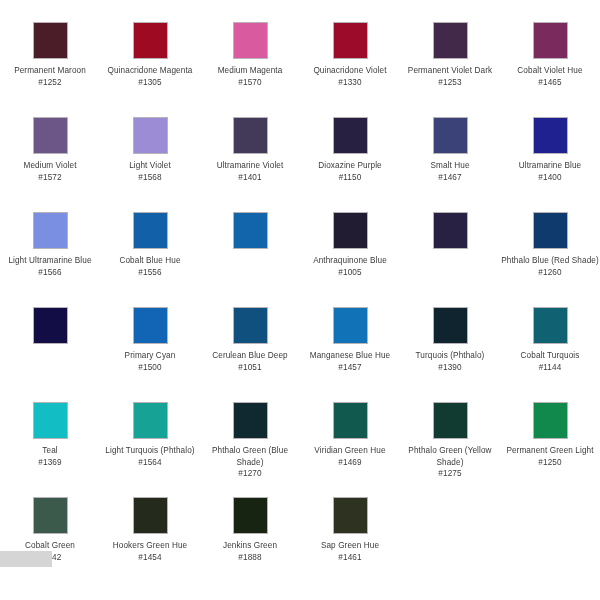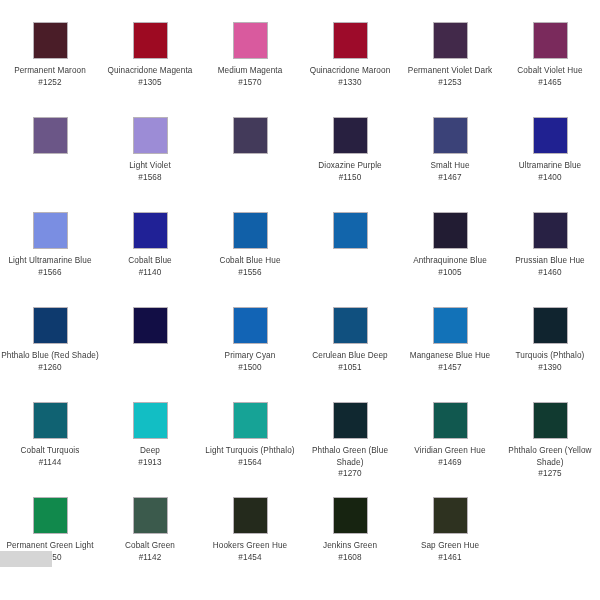--- a/index.html
+++ b/index.html
@@ -92,50 +92,58 @@
       <div class="swatch-cell">
         <div class="swatch-chip" style="background: rgb(217, 90, 158); border-color: rgb(185, 179, 184);"></div>
         <div class="swatch-caption">
           <span class="swatch-name">Medium Magenta</span>
           <span class="swatch-code">#1570</span>
         </div>
       </div>
       <div class="swatch-cell">
         <div class="swatch-chip" style="background: rgb(157, 11, 42); border-color: rgb(185, 179, 184);"></div>
         <div class="swatch-caption">
-          <span class="swatch-name">Quinacridone Maroon</span>
+          <span class="swatch-name">Quinacridone Violet</span>
           <span class="swatch-code">#1330</span>
         </div>
       </div>
       <div class="swatch-cell">
         <div class="swatch-chip" style="background: rgb(66, 41, 74); border-color: rgb(185, 179, 184);"></div>
         <div class="swatch-caption">
           <span class="swatch-name">Permanent Violet Dark</span>
           <span class="swatch-code">#1253</span>
         </div>
       </div>
       <div class="swatch-cell">
         <div class="swatch-chip" style="background: rgb(122, 42, 92); border-color: rgb(185, 179, 184);"></div>
         <div class="swatch-caption">
           <span class="swatch-name">Cobalt Violet Hue</span>
           <span class="swatch-code">#1465</span>
         </div>
       </div>
       <div class="swatch-cell">
         <div class="swatch-chip" style="background: rgb(107, 86, 135); border-color: rgb(185, 179, 184);"></div>
+        <div class="swatch-caption">
+          <span class="swatch-name">Medium Violet</span>
+          <span class="swatch-code">#1572</span>
+        </div>
       </div>
       <div class="swatch-cell">
         <div class="swatch-chip" style="background: rgb(156, 140, 214); border-color: rgb(185, 179, 184);"></div>
         <div class="swatch-caption">
           <span class="swatch-name">Light Violet</span>
           <span class="swatch-code">#1568</span>
         </div>
       </div>
       <div class="swatch-cell">
         <div class="swatch-chip" style="background: rgb(67, 58, 90); border-color: rgb(185, 179, 184);"></div>
+        <div class="swatch-caption">
+          <span class="swatch-name">Ultramarine Violet</span>
+          <span class="swatch-code">#1401</span>
+        </div>
       </div>
       <div class="swatch-cell">
         <div class="swatch-chip" style="background: rgb(40, 32, 64); border-color: rgb(185, 179, 184);"></div>
         <div class="swatch-caption">
           <span class="swatch-name">Dioxazine Purple</span>
           <span class="swatch-code">#1150</span>
         </div>
       </div>
       <div class="swatch-cell">
         <div class="swatch-chip" style="background: rgb(59, 66, 120); border-color: rgb(185, 179, 184);"></div>
@@ -152,49 +160,38 @@
         </div>
       </div>
       <div class="swatch-cell">
         <div class="swatch-chip" style="background: rgb(122, 142, 226); border-color: rgb(185, 179, 184);"></div>
         <div class="swatch-caption">
           <span class="swatch-name">Light Ultramarine Blue</span>
           <span class="swatch-code">#1566</span>
         </div>
       </div>
       <div class="swatch-cell">
-        <div class="swatch-chip" style="background: rgb(32, 33, 150); border-color: rgb(185, 179, 184);"></div>
-        <div class="swatch-caption">
-          <span class="swatch-name">Cobalt Blue</span>
-          <span class="swatch-code">#1140</span>
-        </div>
-      </div>
-      <div class="swatch-cell">
         <div class="swatch-chip" style="background: rgb(17, 96, 168); border-color: rgb(185, 179, 184);"></div>
         <div class="swatch-caption">
           <span class="swatch-name">Cobalt Blue Hue</span>
           <span class="swatch-code">#1556</span>
         </div>
       </div>
       <div class="swatch-cell">
         <div class="swatch-chip" style="background: rgb(18, 101, 171); border-color: rgb(185, 179, 184);"></div>
       </div>
       <div class="swatch-cell">
         <div class="swatch-chip" style="background: rgb(34, 28, 51); border-color: rgb(185, 179, 184);"></div>
         <div class="swatch-caption">
           <span class="swatch-name">Anthraquinone Blue</span>
           <span class="swatch-code">#1005</span>
         </div>
       </div>
       <div class="swatch-cell">
         <div class="swatch-chip" style="background: rgb(40, 33, 68); border-color: rgb(185, 179, 184);"></div>
-        <div class="swatch-caption">
-          <span class="swatch-name">Prussian Blue Hue</span>
-          <span class="swatch-code">#1460</span>
-        </div>
       </div>
       <div class="swatch-cell">
         <div class="swatch-chip" style="background: rgb(14, 58, 110); border-color: rgb(185, 179, 184);"></div>
         <div class="swatch-caption">
           <span class="swatch-name">Phthalo Blue (Red Shade)</span>
           <span class="swatch-code">#1260</span>
         </div>
       </div>
       <div class="swatch-cell">
         <div class="swatch-chip" style="background: rgb(18, 14, 69); border-color: rgb(185, 179, 184);"></div>
@@ -230,22 +227,22 @@
       <div class="swatch-cell">
         <div class="swatch-chip" style="background: rgb(16, 98, 114); border-color: rgb(185, 179, 184);"></div>
         <div class="swatch-caption">
           <span class="swatch-name">Cobalt Turquois</span>
           <span class="swatch-code">#1144</span>
         </div>
       </div>
       <div class="swatch-cell">
         <div class="swatch-chip" style="background: rgb(18, 190, 196); border-color: rgb(185, 179, 184);"></div>
         <div class="swatch-caption">
-          <span class="swatch-name">Deep</span>
-          <span class="swatch-code">#1913</span>
+          <span class="swatch-name">Teal</span>
+          <span class="swatch-code">#1369</span>
         </div>
       </div>
       <div class="swatch-cell">
         <div class="swatch-chip" style="background: rgb(22, 163, 150); border-color: rgb(185, 179, 184);"></div>
         <div class="swatch-caption">
           <span class="swatch-name">Light Turquois (Phthalo)</span>
           <span class="swatch-code">#1564</span>
         </div>
       </div>
       <div class="swatch-cell">
@@ -287,21 +284,21 @@
         <div class="swatch-chip" style="background: rgb(36, 42, 28); border-color: rgb(185, 179, 184);"></div>
         <div class="swatch-caption">
           <span class="swatch-name">Hookers Green Hue</span>
           <span class="swatch-code">#1454</span>
         </div>
       </div>
       <div class="swatch-cell">
         <div class="swatch-chip" style="background: rgb(23, 36, 17); border-color: rgb(185, 179, 184);"></div>
         <div class="swatch-caption">
           <span class="swatch-name">Jenkins Green</span>
-          <span class="swatch-code">#1608</span>
+          <span class="swatch-code">#1888</span>
         </div>
       </div>
       <div class="swatch-cell">
         <div class="swatch-chip" style="background: rgb(46, 50, 32); border-color: rgb(185, 179, 184);"></div>
         <div class="swatch-caption">
           <span class="swatch-name">Sap Green Hue</span>
           <span class="swatch-code">#1461</span>
         </div>
       </div>
     </div>

